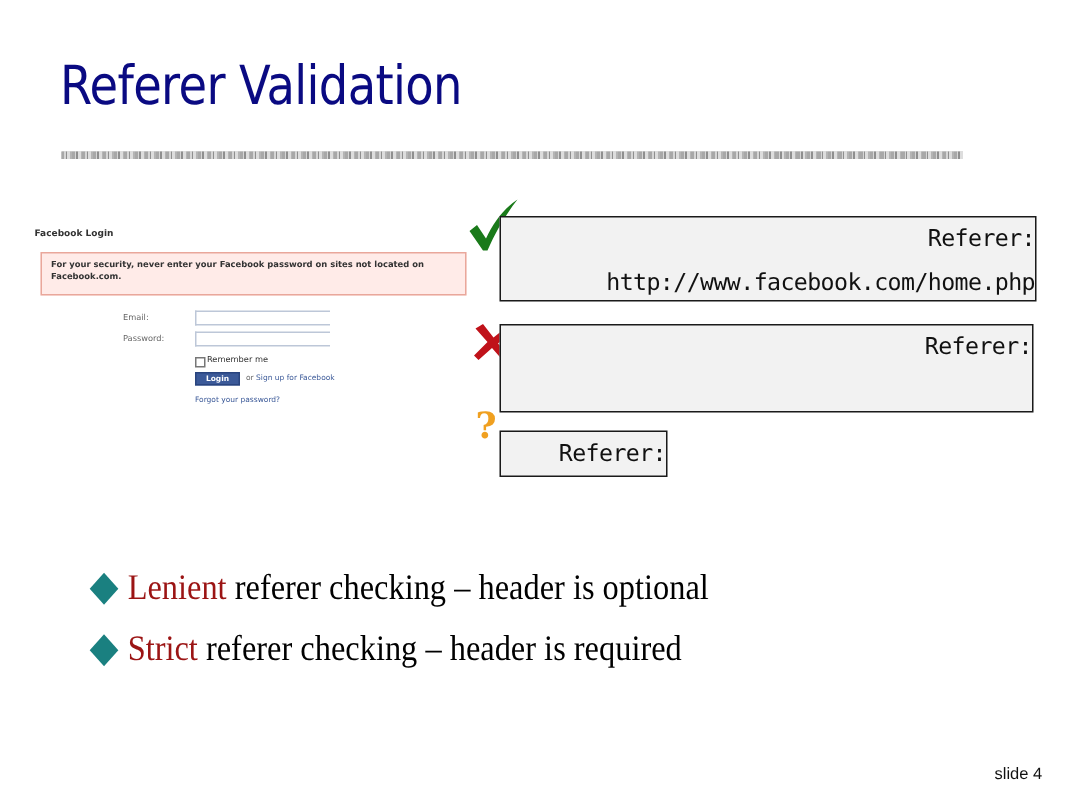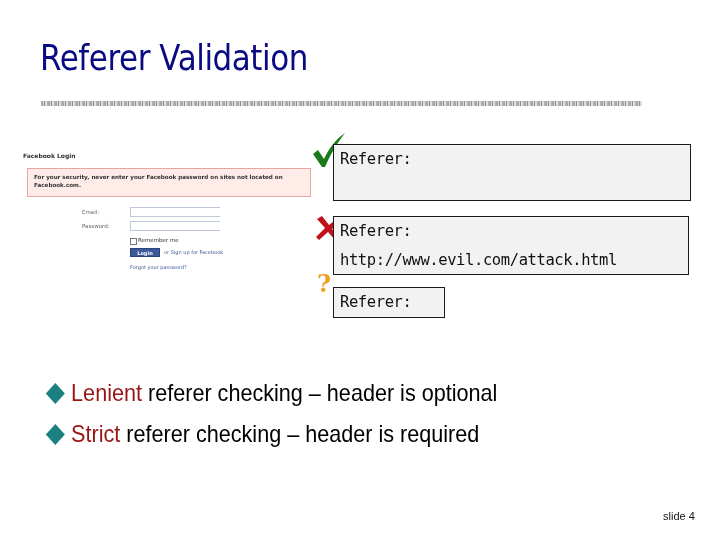--- a/index.html
+++ b/index.html
@@ -58,26 +58,26 @@
     .fb-signup .or { color: #666; }
     .fb-forgot { position: absolute; left: 112px; top: 124px; font-size: 5px; color: #3b5998; }
 
     
     .ref-box {
       position: absolute; background: #f2f2f2; border: 1px solid #1a1a1a;
       font-family: "DejaVu Sans Mono", monospace; font-size: 15.5px; color: #111;
       line-height: 29px; padding: 0 0 0 6px; box-sizing: border-box; white-space: nowrap;
       letter-spacing: -0.4px;
     }
-    .ref-box .line { display: block; }
+    .ref-box .line { display: block; text-align: right; }
     .icon { position: absolute; }
 
     .bullets {
-      position: absolute; left: 45px; top: 372px;
-      font-family: Liberation Sans, sans-serif; font-size: 24px; color: #000;
+      position: absolute; left: 59px; top: 372px;
+      font-family: Liberation Serif, serif; font-size: 24px; color: #000;
       line-height: 41px;
     }
     .bullet-row { white-space: nowrap; display: block; transform: scaleX(0.9); transform-origin: left center; }
     .diamond {
       display: inline-block; width: 15px; height: 15px; background: #1a8080;
       transform: rotate(45deg); margin: 0 10px 2px 4px; vertical-align: middle;
     }
     .kw { color: #9b1414; }
     .slide-num {
       position: absolute; left: 663px; top: 510px; font-size: 11px; color: #111;
@@ -105,28 +105,28 @@
     <span>Sign up for Facebook</span>
   </div>
   <div class="fb-forgot">Forgot your password?</div>
 </div>
 
 <svg class="icon" style="left:311px; top:132px;" width="36" height="38" viewBox="0 0 36 38">
   <path d="M2 22 L7 18 L13 27 C18 16 25 7 34 1 C27 10 20 21 14 35 L11 35 Z" fill="#1a7a1a"></path>
 </svg>
 <div class="ref-box" style="left:333px; top:144px; width:358px; height:57px;">
   <span class="line">Referer:</span>
+  <span class="line">http://www.facebook.com/home.php</span>
 </div>
 
 <svg class="icon" style="left:314px; top:215px;" width="30" height="26" viewBox="0 0 30 26">
   <path d="M3 4 L8 1 L15 10 L25 2 L28 5 L18 14 L26 23 L21 25 L14 17 L5 25 L2 22 L11 13 Z" fill="#c0121a"></path>
 </svg>
 <div class="ref-box" style="left:333px; top:216px; width:356px; height:59px;">
   <span class="line">Referer:</span>
-  <span class="line">http://www.evil.com/attack.html</span>
 </div>
 
 <div class="icon" style="left:317px; top:272px; font-family:'DejaVu Serif', serif; font-size:24px; font-weight:bold; color:#f0a020; line-height:1;">?</div>
 <div class="ref-box" style="left:333px; top:287px; width:112px; height:31px;">
   <span class="line">Referer:</span>
 </div>
 
 <div class="bullets">
   <div class="bullet-row">
     <span class="diamond"></span><span class="kw">Lenient</span><span> referer checking – header is optional</span>

